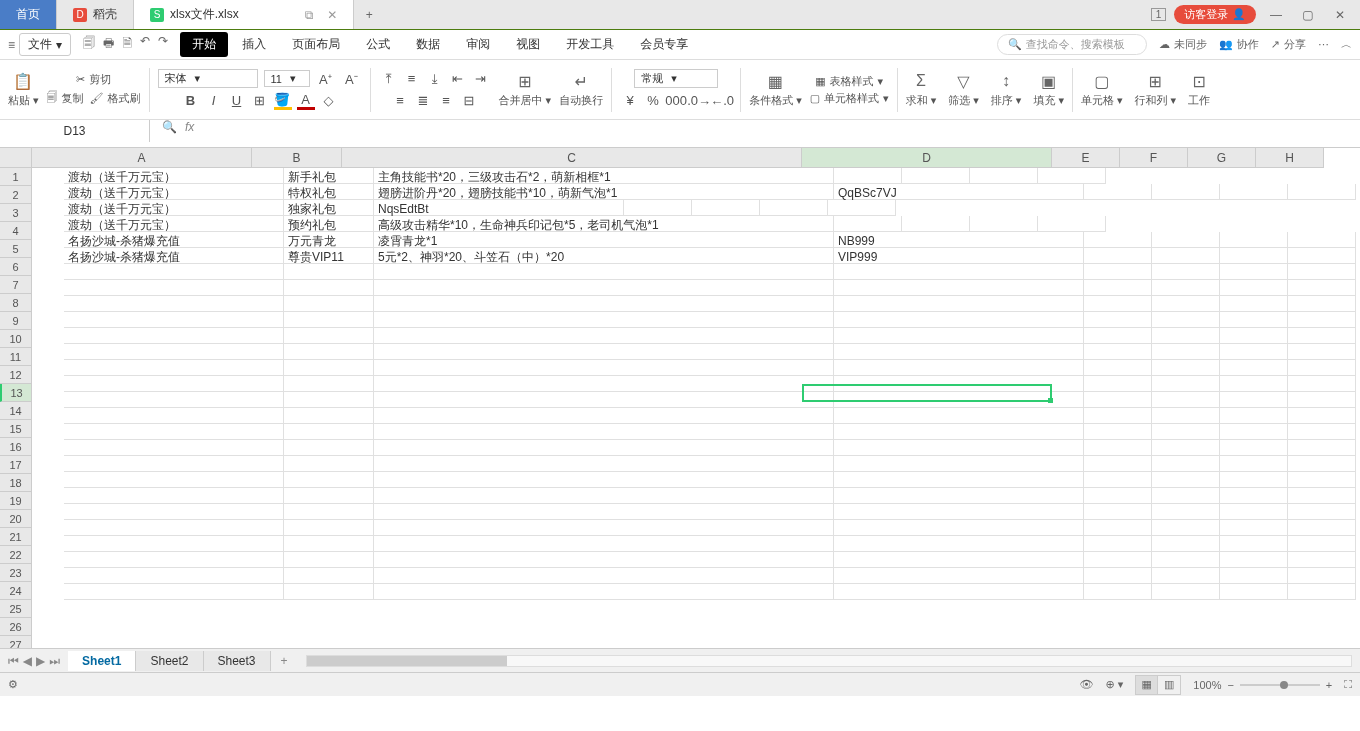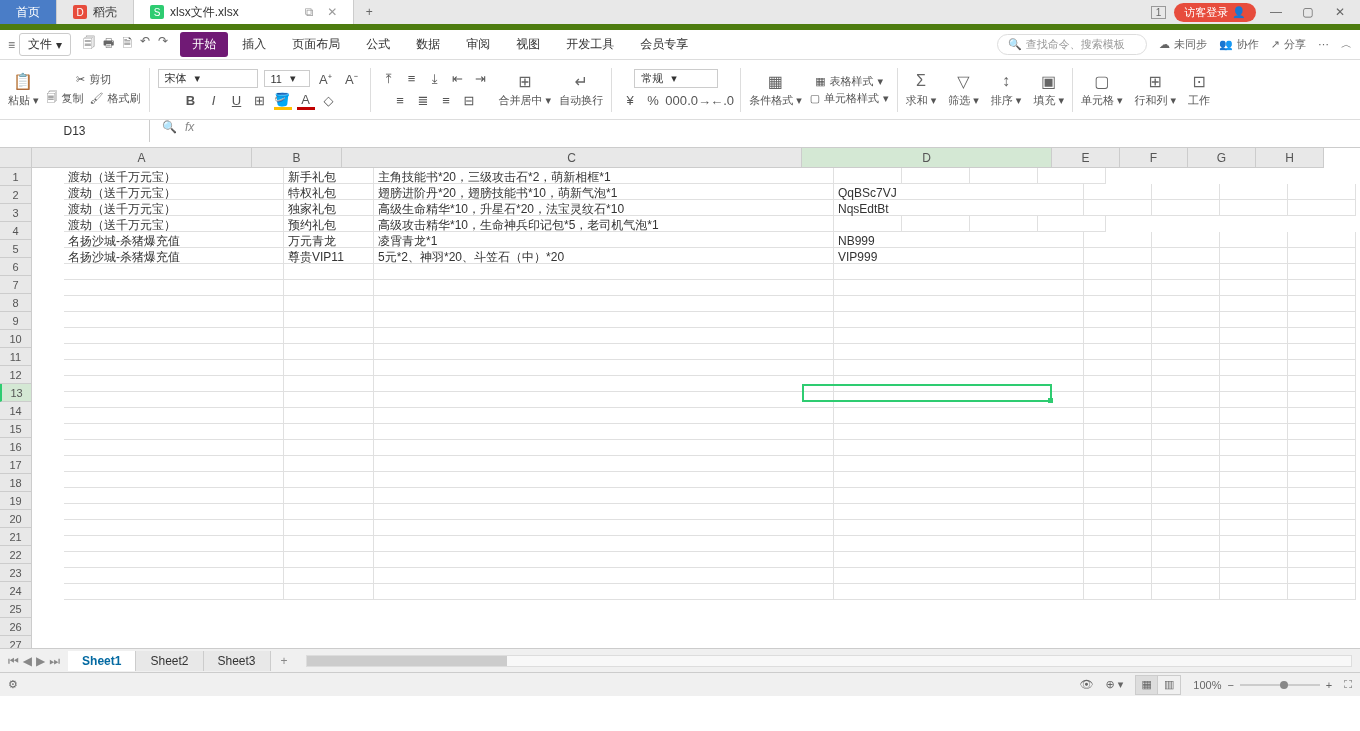--- a/index.html
+++ b/index.html
@@ -1,37 +1,37 @@
 <!DOCTYPE html>
 <html><head>
 <meta charset="utf-8">
 <style>
 * { margin: 0; padding: 0; box-sizing: border-box; font-family: "Microsoft YaHei", Arial, sans-serif; }
 body { background: #fff; font-size: 12px; color: #333; overflow: hidden; width: 1360px; height: 731px; }
-.titlebar { display: flex; align-items: center; height: 30px; background: #e8e8e8; border-bottom: 6px solid #4d7c0f; }
+.titlebar { display: flex; align-items: center; height: 30px; background: #e8e8e8; border-bottom: 1px solid #4d7c0f; }
 .tab { display: flex; align-items: center; padding: 0 16px; height: 100%; border-right: 1px solid #ccc; cursor: pointer; gap: 6px; }
 .tab.home { background: #4a7dc7; color: #fff; }
 .tab.active { background: #fff; }
 .tab-icon { width: 14px; height: 14px; display: inline-flex; align-items: center; justify-content: center; border-radius: 2px; font-size: 10px; }
 .tab-icon.d { background: #e74c3c; color: #fff; }
 .tab-icon.s { background: #2ecc71; color: #fff; }
 .tab-close { margin-left: 8px; color: #999; }
 .tab-add { width: 30px; text-align: center; color: #666; cursor: pointer; }
 .win-controls { margin-left: auto; display: flex; align-items: center; gap: 8px; padding-right: 8px; }
 .win-btn { width: 24px; height: 24px; display: flex; align-items: center; justify-content: center; cursor: pointer; color: #666; }
 .login-badge { background: #e74c3c; color: #fff; padding: 2px 10px; border-radius: 10px; font-size: 11px; display: flex; align-items: center; gap: 4px; }
 .box-icon { border: 1px solid #999; padding: 0 4px; font-size: 10px; color: #666; }
 
 .menubar { display: flex; align-items: center; height: 30px; background: #fff; border-bottom: 1px solid #ddd; padding: 0 8px; gap: 4px; }
 .menu-file { display: flex; align-items: center; gap: 4px; padding: 2px 8px; border: 1px solid #ccc; border-radius: 3px; cursor: pointer; }
 .menu-qat { display: flex; gap: 8px; margin: 0 8px; }
 .menu-qat-btn { color: #666; cursor: pointer; }
 .menu-tabs { display: flex; gap: 2px; }
 .menu-tab { padding: 4px 12px; cursor: pointer; border-radius: 3px; }
-.menu-tab.active { background: #701a75; color: #fff; }
+.menu-tab.active { background: #000000; color: #fff; }
 .menu-right { margin-left: auto; display: flex; align-items: center; gap: 12px; }
 .search-box { display: flex; align-items: center; gap: 4px; border: 1px solid #ddd; border-radius: 12px; padding: 2px 10px; color: #999; font-size: 11px; width: 150px; }
 .sync-item { display: flex; align-items: center; gap: 4px; color: #666; font-size: 11px; cursor: pointer; }
 
 .ribbon { display: flex; align-items: center; height: 60px; background: #fff; border-bottom: 1px solid #ddd; padding: 4px 8px; gap: 8px; }
 .ribbon-group { display: flex; flex-direction: column; gap: 2px; align-items: center; }
 .ribbon-group.h { flex-direction: row; gap: 12px; }
 .ribbon-big { display: flex; flex-direction: column; align-items: center; gap: 2px; cursor: pointer; font-size: 11px; color: #555; }
 .ribbon-icon { width: 20px; height: 20px; display: flex; align-items: center; justify-content: center; color: #666; font-size: 16px; }
 .ribbon-row { display: flex; align-items: center; gap: 6px; }
@@ -374,21 +374,20 @@
             <div class="cell cw-c">翅膀进阶丹*20，翅膀技能书*10，萌新气泡*1</div>
             <div class="cell cw-d">QqBSc7VJ</div>
             <div class="cell cw-n"></div>
             <div class="cell cw-n"></div>
             <div class="cell cw-n"></div>
             <div class="cell cw-n"></div>
           </div>
           <div class="cell-row">
             <div class="cell cw-a">渡劫（送千万元宝）</div>
             <div class="cell cw-b">独家礼包</div>
-            <div class="cell cw-c">高级生命精华*10，升星石*20，法宝灵纹石*10</div>
             <div class="cell cw-d">NqsEdtBt</div>
             <div class="cell cw-n"></div>
             <div class="cell cw-n"></div>
             <div class="cell cw-n"></div>
             <div class="cell cw-n"></div>
           </div>
           <div class="cell-row">
             <div class="cell cw-a">渡劫（送千万元宝）</div>
             <div class="cell cw-b">预约礼包</div>
             <div class="cell cw-c">高级攻击精华*10，生命神兵印记包*5，老司机气泡*1</div>

